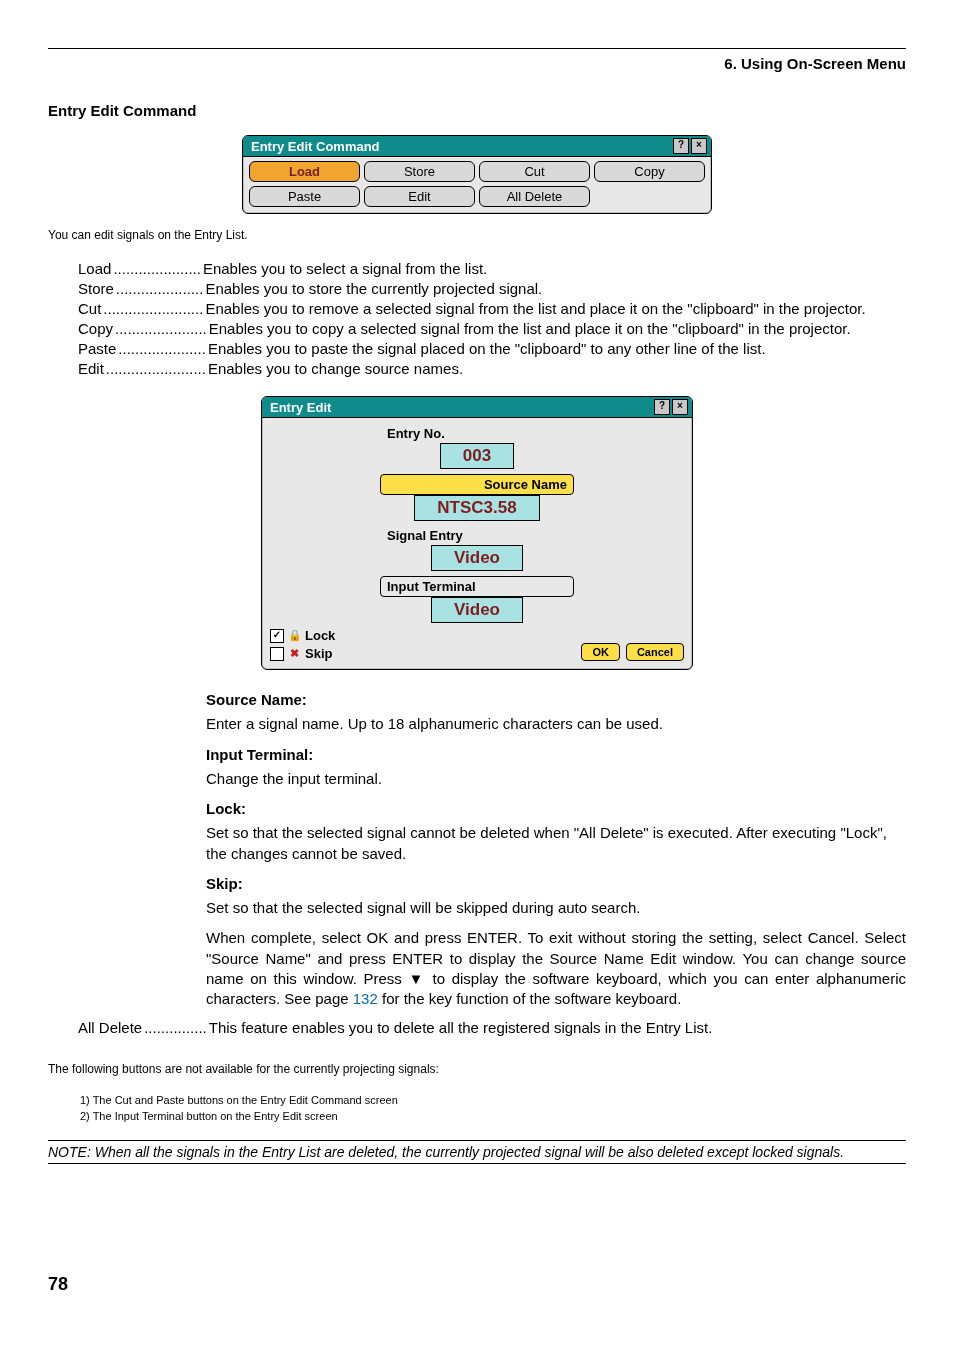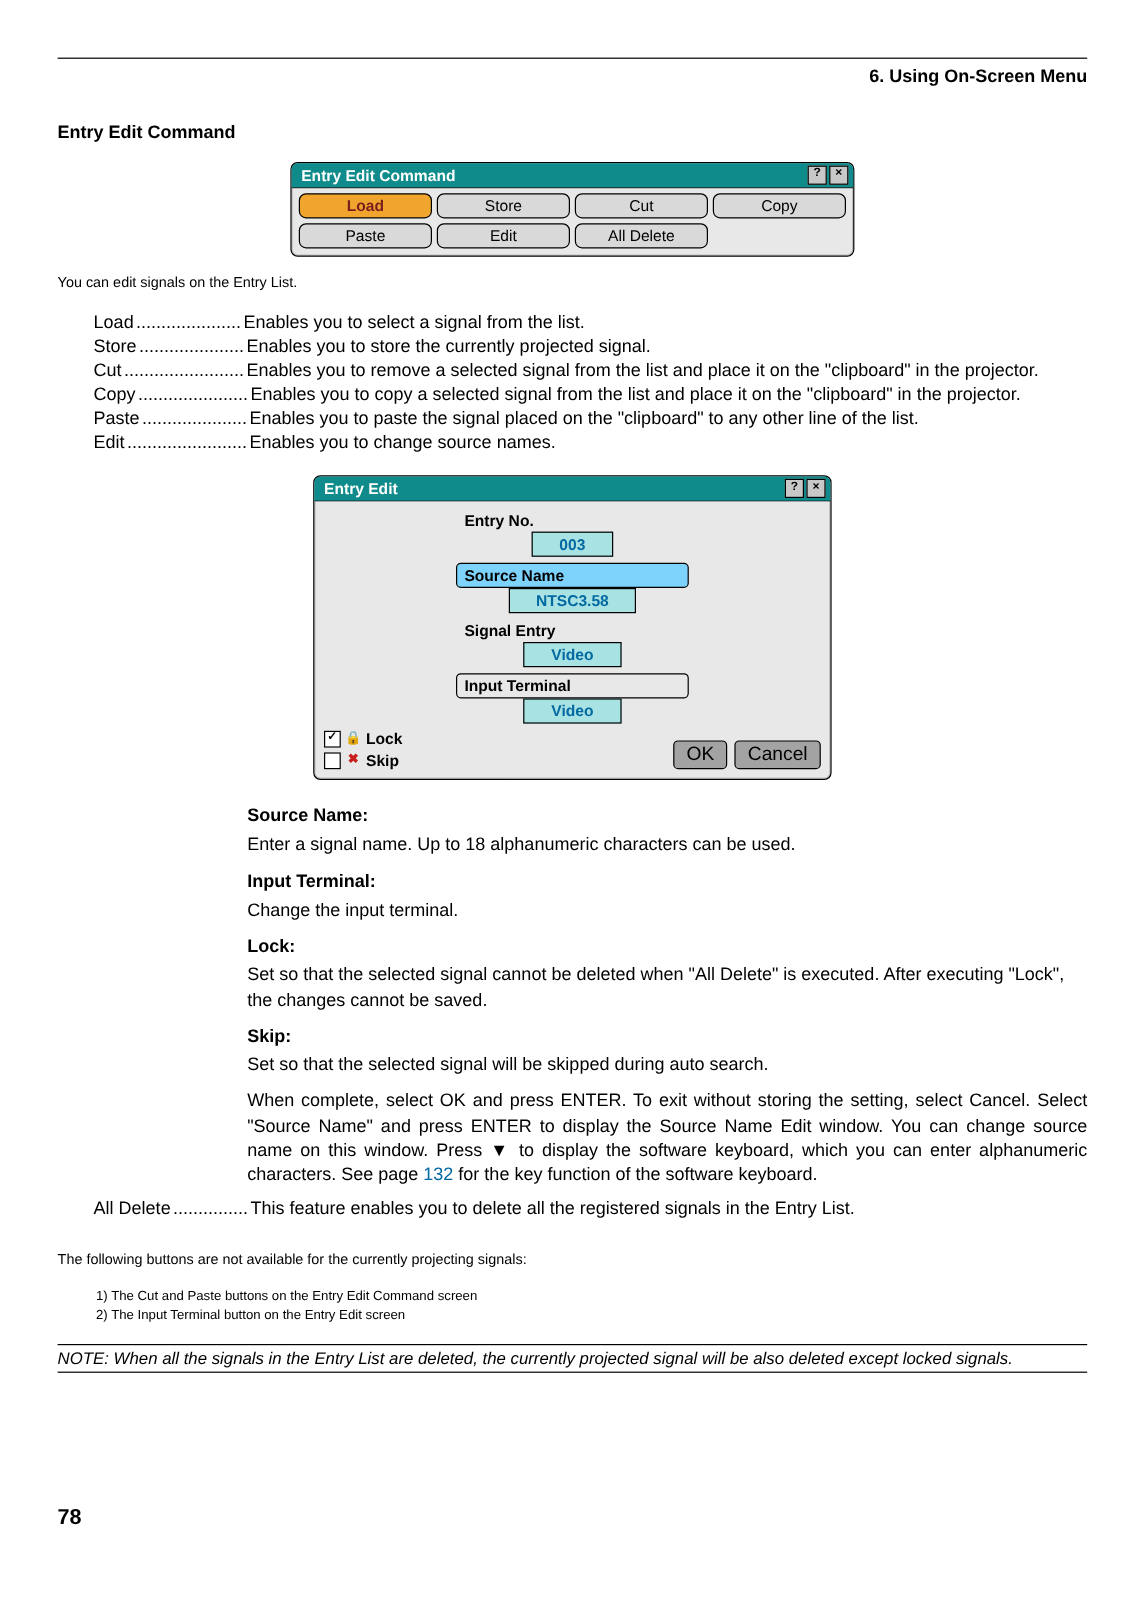--- a/index.html
+++ b/index.html
@@ -113,30 +113,31 @@
   }
   .edit-label-box {
     width: 180px;
     font-weight: bold;
     font-size: 13px;
     padding: 2px 6px;
     border: 1px solid #000;
     border-radius: 4px;
   }
   .edit-label-active {
-    background: #7dd3fc;
+    background: #fde047;
+    text-align: right;
   }
   .edit-value {
     flex: 1;
     background: #a8e2e2;
     border: 1px solid #000;
     font-weight: bold;
-    font-size: 13px;
+    font-size: 17px;
     padding: 2px 22px;
-    color: #0369a1;
+    color: #7f1d1d;
   }
   .edit-checks {
     display: flex;
     justify-content: space-between;
     align-items: flex-end;
     margin-top: 4px;
   }
   .check-col {
     display: flex;
     flex-direction: column;
@@ -169,23 +170,23 @@
   }
   .lock-ico { color: #bd7a0a; }
   .skip-ico { color: #c71e1e; }
   .dlg-okcancel {
     display: flex;
     gap: 6px;
   }
   .small-btn {
     border: 1px solid #000;
     border-radius: 4px;
-    background: #a3a3a3;
-    font-weight: normal;
-    font-size: 16px;
+    background: #fde047;
+    font-weight: bold;
+    font-size: 11px;
     padding: 2px 10px;
   }
 
   
   .para {
     margin: 4px 0 18px 0;
     font-size: 12px;
   }
   .defn-list {
     margin-left: 30px;

